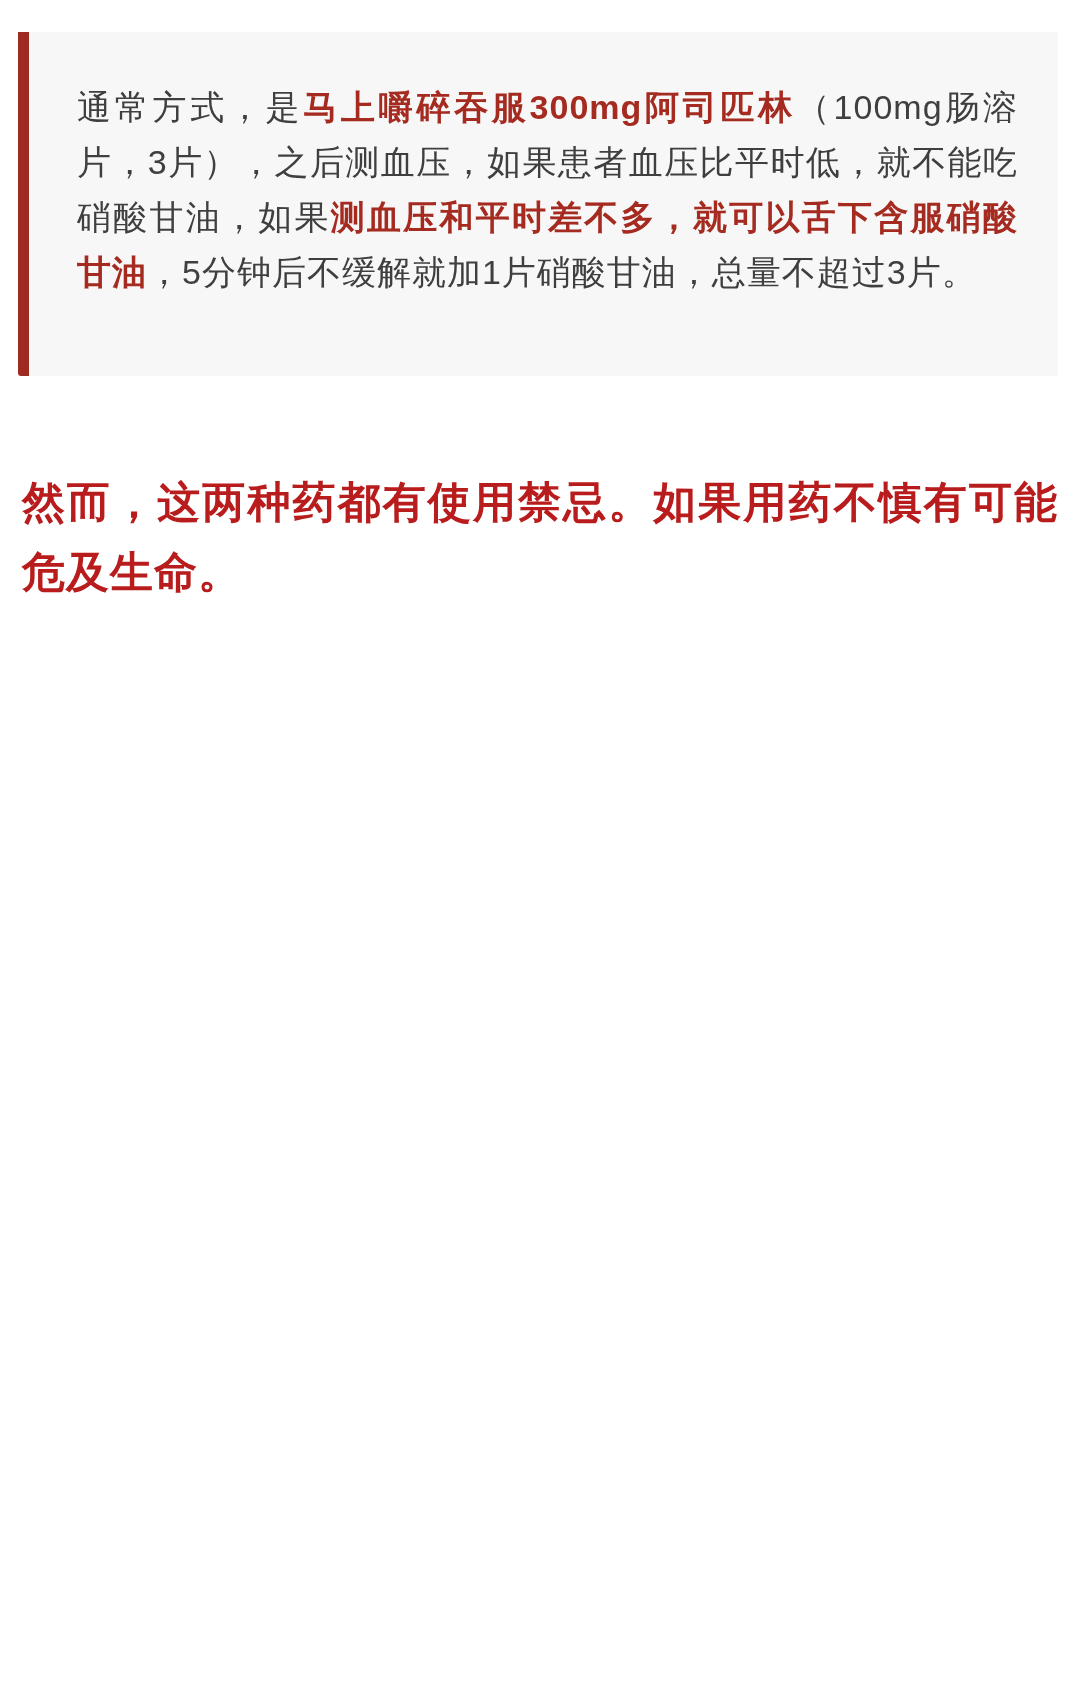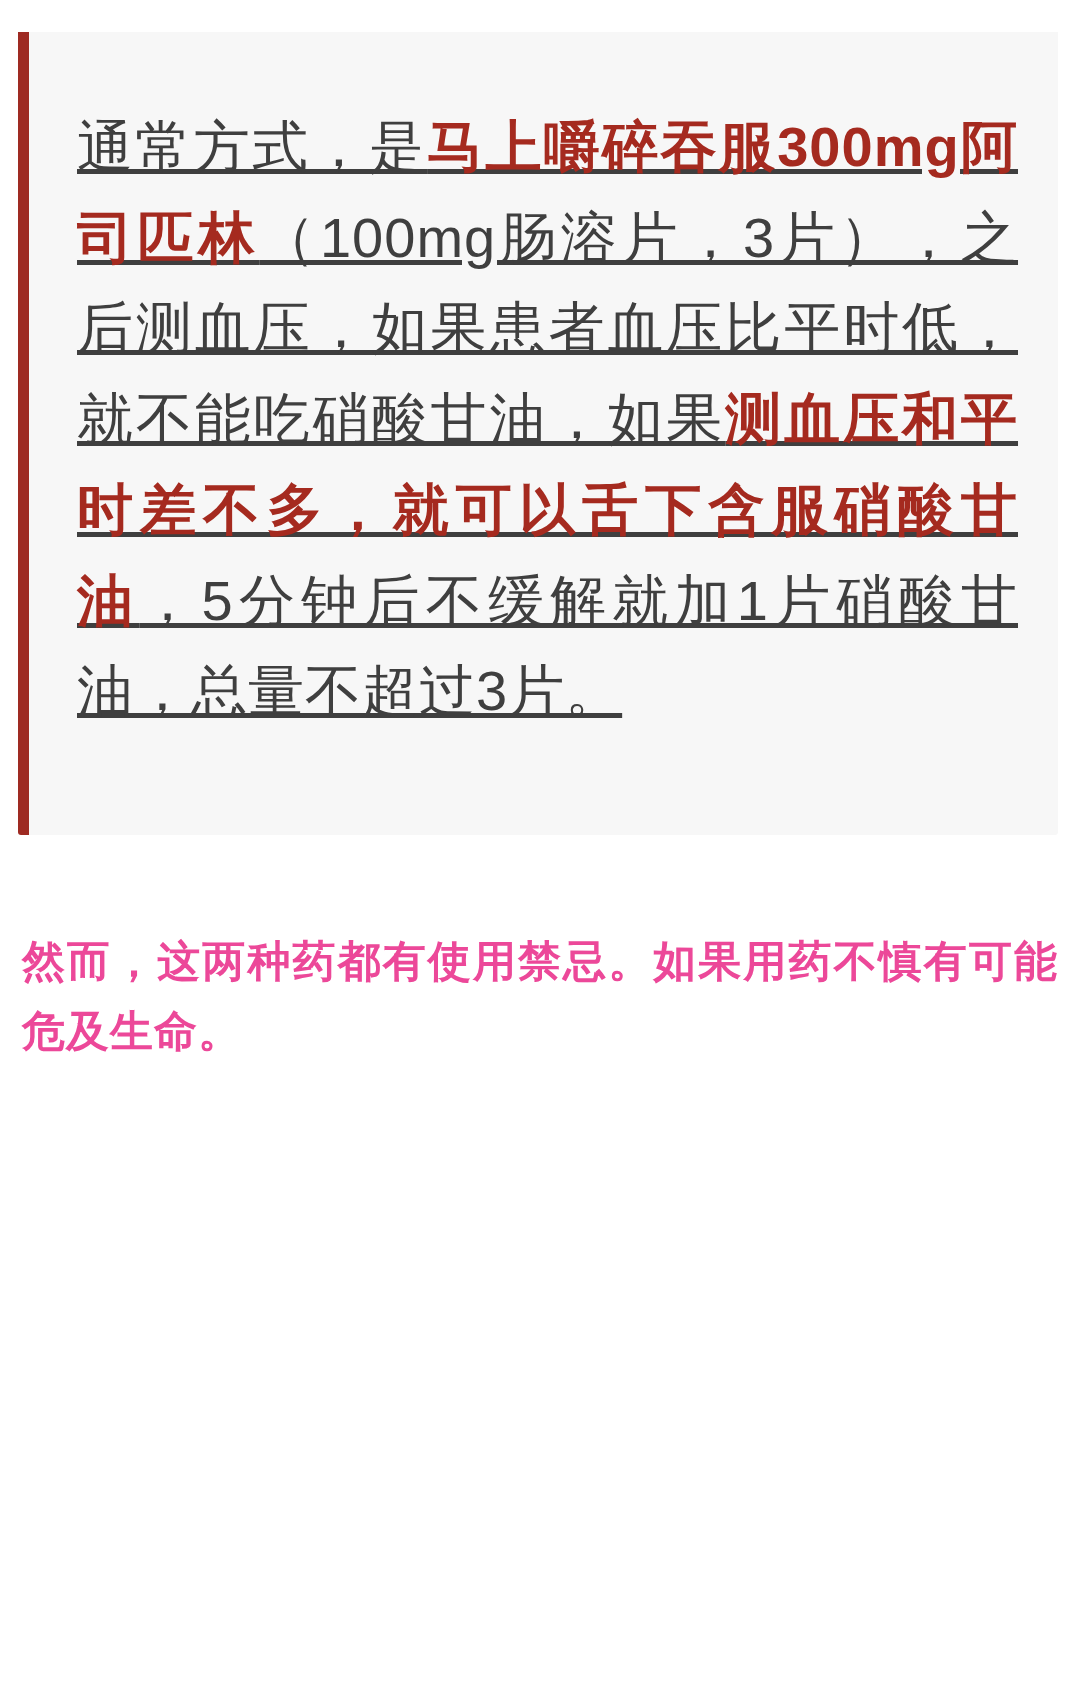--- a/index.html
+++ b/index.html
@@ -28,40 +28,39 @@
   .callout {
     margin: 18px 22px 0 18px;
     background: #f7f7f7;
     border-left: 11px solid #9e2a22;
     border-radius: 3px;
     padding: 28px 40px 42px 48px;
     box-sizing: border-box;
     box-shadow: 0 0 0 0 transparent;
   }
   .callout-text {
-    font-size: 56px;
+    font-size: 34px;
     line-height: 1.62;
     letter-spacing: 1px;
     color: #3f3f3f;
     text-align: justify;
     font-weight: 500;
-    text-decoration: underline;
   }
   .hl {
     color: #a52a1f;
     font-weight: 700;
   }
 
   
   .warning {
     margin: 92px 22px 0 22px;
     font-size: 43px;
     line-height: 1.62;
     letter-spacing: 1px;
-    color: #ec4899;
+    color: #b91c1c;
     font-weight: 700;
     text-align: justify;
   }
 
   
   .body-para {
     margin: 92px 22px 0 22px;
     font-size: 43px;
     line-height: 1.62;
     letter-spacing: 1px;

